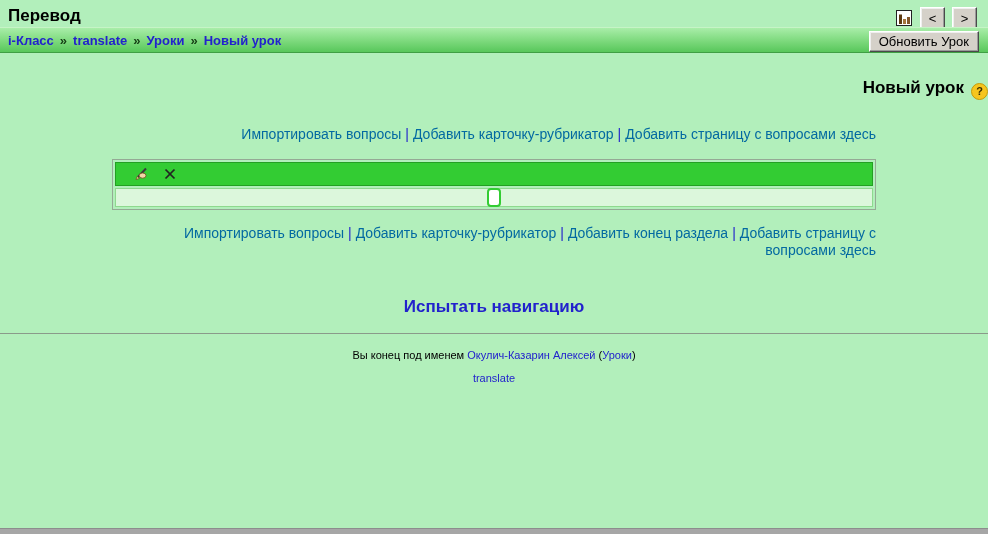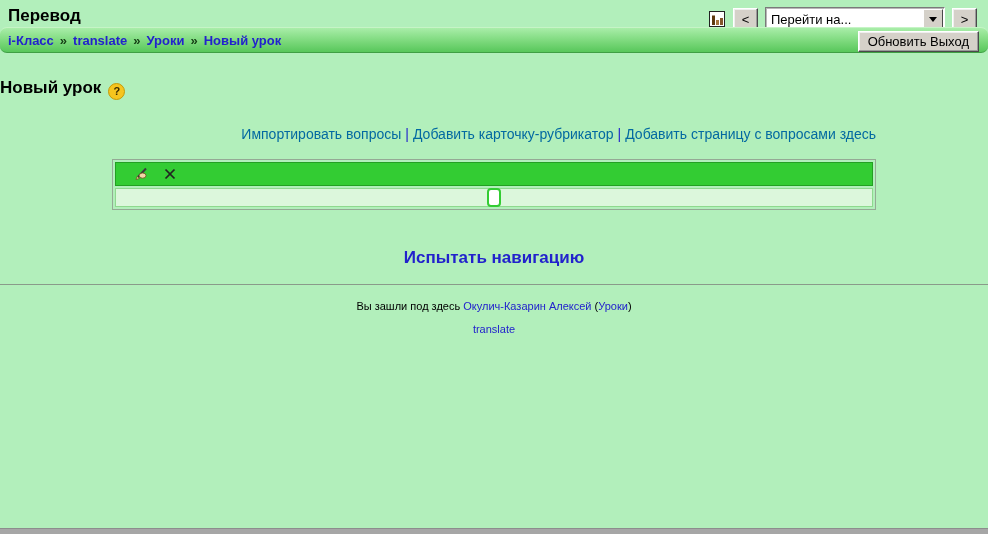--- a/index.html
+++ b/index.html
@@ -18,27 +18,27 @@
          border-color:#7a7a7a #ffffff #ffffff #7a7a7a;box-shadow:inset 1px 1px 0 #b8b8b8;
          display:flex;align-items:center;cursor:pointer;}
   .fake-select .sel-text{flex:1;font-size:13px;color:#000;padding-left:5px;white-space:nowrap;overflow:hidden;}
   .dd-btn{width:18px;height:19px;margin-right:1px;background:#d5d1c9;border:1px solid;
           border-color:#ffffff #4a4a4a #4a4a4a #ffffff;display:flex;align-items:center;justify-content:center;}
   .dd-arrow{width:0;height:0;border-left:4px solid transparent;border-right:4px solid transparent;border-top:5px solid #000;}
 
   
   .crumb-bar{position:relative;height:26px;background:linear-gradient(to bottom,#a9eda9 0%,#7cd97c 55%,#58c75b 100%);
              border-top:1px solid #c6f4c6;border-bottom:1px solid #3f9f44;
-             display:flex;align-items:center;padding-left:8px;box-sizing:border-box;border-radius:7px;}
+             display:flex;align-items:center;padding-left:8px;box-sizing:border-box;}
   .crumb-bar a{font-size:13px;font-weight:bold;color:#2222cc;text-decoration:none;}
   .crumb-sep{font-size:13px;font-weight:bold;color:#143d14;margin:0 6px;}
   .update-btn{position:absolute;right:9px;top:3px;height:21px;padding:0 9px;font-size:13px;}
 
   
-  .lesson-heading{margin:25px 0 0;text-align:left;font-size:17px;font-weight:bold;color:#000;}
+  .lesson-heading{margin:25px 0 0;text-align:right;font-size:17px;font-weight:bold;color:#000;}
   .help-icon{display:inline-flex;width:15px;height:15px;border-radius:50%;background:#f6c51e;
              border:1px solid #c59a08;color:#3a2d00;font-size:11px;font-weight:bold;
              align-items:center;justify-content:center;vertical-align:-2px;margin-left:7px;cursor:pointer;}
   .content-col{width:764px;margin:0 auto;}
   .addlinks{margin-top:26px;text-align:right;font-size:14px;line-height:17px;color:#2222cc;}
   .addlinks a{color:#0369a1;text-decoration:none;}
   .link-sep{margin:0 4px;color:#2222cc;}
 
   .page-block{margin-top:16px;border:1px solid #95a995;padding:2px;}
   .page-block-header{height:24px;background:#33cc33;border:1px solid #22a022;
@@ -70,39 +70,33 @@
     <div class="nav-controls">
       <span class="icon-btn" style="width:18px;height:18px;">
         <svg width="17" height="17" viewBox="0 0 17 17">
           <rect x="0.5" y="0.5" width="15" height="15" fill="#ffffff" stroke="#222222"></rect>
           <rect x="3" y="4.5" width="3" height="9.5" fill="#5e3a10"></rect>
           <rect x="7" y="9" width="3" height="5" fill="#a5743c"></rect>
           <rect x="11" y="7" width="3" height="7" fill="#84562a"></rect>
         </svg>
       </span>
       <button class="btn97 nav-btn">&lt;</button>
-      <div class="fake-select">
-        <span class="sel-text">Перейти на...</span>
-        <span class="dd-btn">
-          <span class="dd-arrow"></span>
-        </span>
-      </div>
       <button class="btn97 nav-btn">&gt;</button>
     </div>
   </div>
 
   <div class="crumb-bar">
     <a href="#">i-Класс</a>
     <span class="crumb-sep">»</span>
     <a href="#">translate</a>
     <span class="crumb-sep">»</span>
     <a href="#">Уроки</a>
     <span class="crumb-sep">»</span>
     <a href="#">Новый урок</a>
-    <button class="btn97 update-btn">Обновить Выход</button>
+    <button class="btn97 update-btn">Обновить Урок</button>
   </div>
 
   <h2 class="lesson-heading"><span>Новый урок</span><span class="help-icon">?</span></h2>
 
   <div class="content-col">
 
     <div class="addlinks">
       <a href="#">Импортировать вопросы</a><span class="link-sep">|</span><a href="#">Добавить карточку-рубрикатор</a><span class="link-sep">|</span><a href="#">Добавить страницу с вопросами здесь</a>
     </div>
 
@@ -120,29 +114,32 @@
             <line x1="1.5" y1="1.5" x2="10.5" y2="10.5" stroke="#222222" stroke-width="1.7"></line>
             <line x1="10.5" y1="1.5" x2="1.5" y2="10.5" stroke="#222222" stroke-width="1.7"></line>
           </svg>
         </span>
       </div>
       <div class="page-block-row">
         <span class="white-box"></span>
       </div>
     </div>
 
+    <div class="addlinks" style="margin-top:15px;">
+      <a href="#">Импортировать вопросы</a><span class="link-sep">|</span><a href="#">Добавить карточку-рубрикатор</a><span class="link-sep">|</span><a href="#">Добавить конец раздела</a><span class="link-sep">|</span><a href="#">Добавить страницу с вопросами здесь</a>
+    </div>
   </div>
 
   <div class="test-nav">
     <a href="#">Испытать навигацию</a>
   </div>
 
   <hr class="footer-rule">
   <div class="login-info">
-    <span>Вы зашли под здесь</span>
+    <span>Вы конец под именем</span>
     <a href="#">Окулич-Казарин Алексей</a>
     <span>(</span><a href="#">Уроки</a><span>)</span>
   </div>
   <div class="course-home">
     <a href="#">translate</a>
   </div>
 
   <div class="bottom-strip"></div>
 </div>
 

